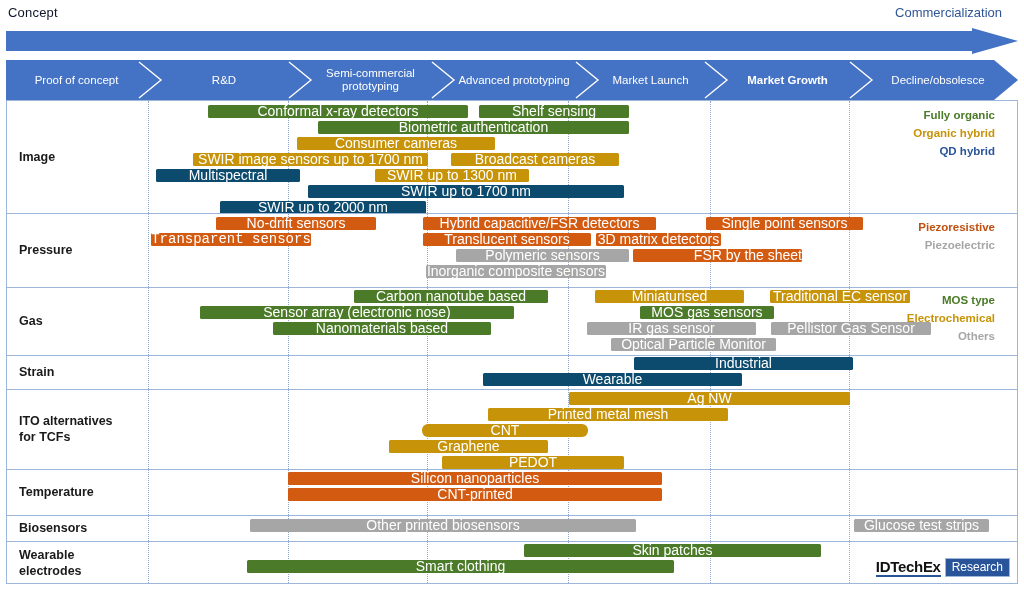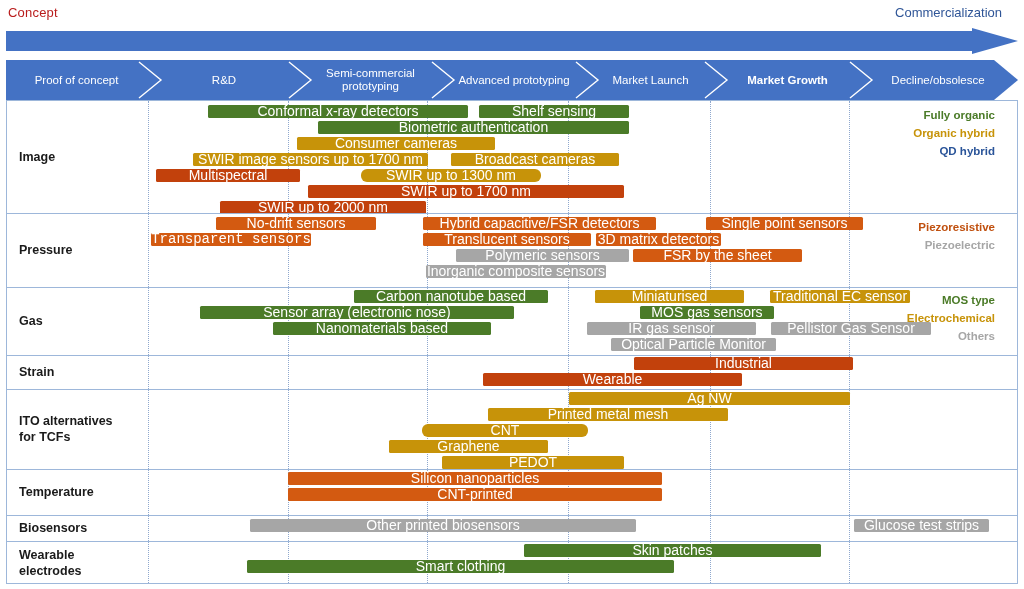--- a/index.html
+++ b/index.html
@@ -1,39 +1,39 @@
 <!DOCTYPE html>
 <html><head>
 <meta charset="utf-8">
 <style>
   html,body{margin:0;padding:0;background:#fff;}
   body{width:1024px;height:589px;font-family:"Liberation Sans",sans-serif;overflow:hidden;}
   #root{position:relative;width:1024px;height:589px;}
 
   
-  .concept-label{position:absolute;left:8px;top:5px;font-size:13px;color:#b91c1c;font-weight:400;letter-spacing:.2px;}
+  .concept-label{position:absolute;left:8px;top:5px;font-size:13px;color:#0f172a;font-weight:400;letter-spacing:.2px;}
   .comm-label{position:absolute;right:22px;top:5px;font-size:13px;color:#2F5597;font-weight:400;}
   .big-arrow{position:absolute;left:6px;top:28px;width:1012px;height:26px;}
 
   
   .phase-band{position:absolute;left:6px;top:60px;width:1012px;height:40px;}
   .phase-text{position:absolute;top:60px;height:40px;display:flex;align-items:center;justify-content:center;
               color:#fff;font-size:11.5px;line-height:1.12;text-align:center;padding:0 6px;box-sizing:border-box;}
 
   
   .grid{position:absolute;left:6px;top:100px;width:1012px;height:484px;border:1px solid #9DB7DA;box-sizing:border-box;background:#fff;}
   .vline{position:absolute;top:0;bottom:0;width:0;border-left:1px dotted #8FA8CE;}
   .rowsep{position:absolute;left:0;right:0;height:0;border-top:1px solid #9DB7DA;}
   .rowlabel{position:absolute;left:12px;font-size:12.5px;font-weight:bold;color:#1a1a1a;line-height:1.25;}
 
   .bar{position:absolute;height:13px;border-radius:1.5px;color:#fff;font-size:14px;line-height:13px;
        text-align:center;white-space:nowrap;overflow:hidden;box-sizing:border-box;}
   .bar.b-green{background:#4B7B28;}
   .bar.b-gold{background:#C79309;}
-  .bar.b-blue{background:#c2410c;}
+  .bar.b-blue{background:#0c4a6e;}
   .bar.b-orange{background:#D35A11;}
   .bar.b-gray{background:#A6A6A6;}
 
   .legend{position:absolute;font-size:11.5px;font-weight:bold;text-align:right;white-space:nowrap;}
   .lg-green{color:#4B7B28;}
   .lg-gold{color:#C79309;}
   .lg-blue{color:#2A5499;}
   .lg-orange{color:#C0500F;}
   .lg-gray{color:#A6A6A6;}
 
@@ -87,37 +87,37 @@
         <div class="legend lg-green" style="right: 22px; top: 8px; margin-left: 44px;">Fully organic</div>
         <div class="legend lg-gold" style="right: 22px; top: 26px;">Organic hybrid</div>
         <div class="legend lg-blue" style="right: 22px; top: 44px;">QD hybrid</div>
         <div class="bar b-green" style="left: 201px; width: 260px; top: 4px;">Conformal x-ray detectors</div>
         <div class="bar b-green" style="left: 472px; width: 150px; top: 4px;">Shelf sensing</div>
         <div class="bar b-green" style="left: 311px; width: 311px; top: 20px;">Biometric authentication</div>
         <div class="bar b-gold" style="left: 290px; width: 198px; top: 36px;">Consumer cameras</div>
         <div class="bar b-gold" style="left: 186px; width: 235px; top: 52px;">SWIR image sensors up to 1700 nm</div>
         <div class="bar b-gold" style="left: 444px; width: 168px; top: 52px;">Broadcast cameras</div>
         <div class="bar b-blue" style="left: 149px; width: 144px; top: 68px;">Multispectral</div>
-        <div class="bar b-gold" style="left: 354px; width: 180px; top: 68px; border-radius: 6px;">SWIR up to 1300 nm</div>
+        <div class="bar b-gold" style="left: 368px; width: 154px; top: 68px;">SWIR up to 1300 nm</div>
         <div class="bar b-blue" style="left: 301px; width: 316px; top: 84px;">SWIR up to 1700 nm</div>
         <div class="bar b-blue" style="left: 213px; width: 206px; top: 100px;">SWIR up to 2000 nm</div>
         <div class="rowsep" style="top: 112px;"></div>
         <div class="rowlabel" style="top: 142px;">
           <div>Pressure</div>
         </div>
         <div class="legend lg-orange" style="right: 22px; top: 120px;">Piezoresistive</div>
         <div class="legend lg-gray" style="right: 22px; top: 138px;">Piezoelectric</div>
         <div class="bar b-orange" style="left: 209px; width: 160px; top: 116px;">No-drift sensors</div>
         <div class="bar b-orange" style="left: 416px; width: 233px; top: 116px;">Hybrid capacitive/FSR detectors</div>
         <div class="bar b-orange" style="left: 699px; width: 157px; top: 116px;">Single point sensors</div>
         <div class="bar b-orange" style="left: 144px; width: 160px; top: 132px; font-family: Liberation Mono, monospace;">Transparent sensors</div>
         <div class="bar b-orange" style="left: 416px; width: 168px; top: 132px;">Translucent sensors</div>
         <div class="bar b-orange" style="left: 589px; width: 125px; top: 132px;">3D matrix detectors</div>
         <div class="bar b-gray" style="left: 449px; width: 173px; top: 148px;">Polymeric sensors</div>
-        <div class="bar b-orange" style="left: 626px; width: 169px; top: 148px;">FSR by the sheet</div>
+        <div class="bar b-orange" style="left: 626px; width: 169px; top: 148px; text-align: right;">FSR by the sheet</div>
         <div class="bar b-gray" style="left: 419px; width: 180px; top: 164px;">Inorganic composite sensors</div>
         <div class="rowsep" style="top: 186px;"></div>
         <div class="rowlabel" style="top: 213px;">
           <div>Gas</div>
         </div>
         <div class="legend lg-green" style="right: 22px; top: 193px;">MOS type</div>
         <div class="legend lg-gold" style="right: 22px; top: 211px;">Electrochemical</div>
         <div class="legend lg-gray" style="right: 22px; top: 229px;">Others</div>
         <div class="bar b-green" style="left: 347px; width: 194px; top: 189px;">Carbon nanotube based</div>
         <div class="bar b-gold" style="left: 588px; width: 149px; top: 189px;">Miniaturised</div>
@@ -159,14 +159,18 @@
         <div class="rowsep" style="top: 440px;"></div>
         <div class="rowlabel" style="top: 447px;">
           <div>Wearable</div>
           <div>electrodes</div>
         </div>
         <div class="bar b-green" style="left: 517px; width: 297px; top: 443px;">Skin patches</div>
         <div class="bar b-green" style="left: 240px; width: 427px; top: 459px;">Smart clothing</div>
       </div>
   </div>
 
+  <div class="logo">
+    <span class="logo-main">IDTechEx</span>
+    <span class="logo-badge">Research</span>
+  </div>
 
 </div>
 
 </body></html>

